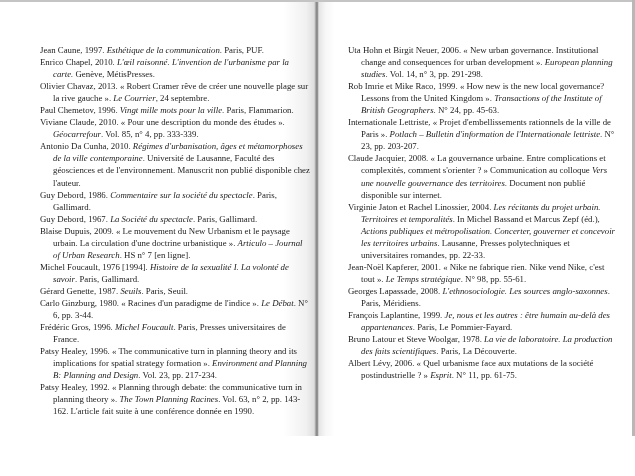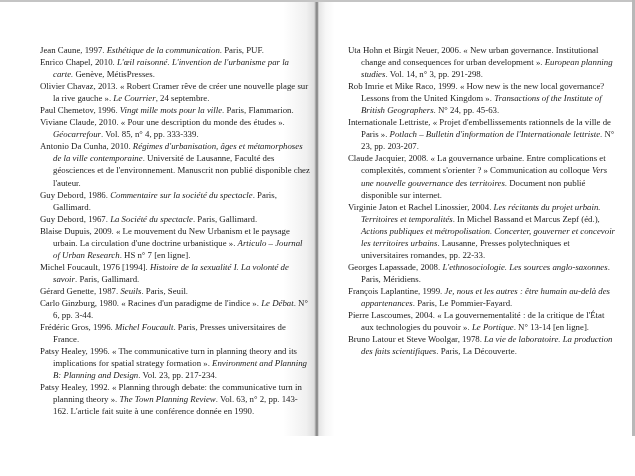--- a/index.html
+++ b/index.html
@@ -83,36 +83,37 @@
         <p class="entry"><span>Viviane Claude, 2010. « Pour une description du monde des études ». </span><em>Géocarrefour</em><span>. Vol. 85, n° 4, pp. 333-339.</span></p>
         <p class="entry"><span>Antonio Da Cunha, 2010. </span><em>Régimes d'urbanisation, âges et métamorphoses de la ville contemporaine</em><span>. Université de Lausanne, Faculté des géosciences et de l'environnement. Manuscrit non publié disponible chez l'auteur.</span></p>
         <p class="entry"><span>Guy Debord, 1986. </span><em>Commentaire sur la société du spectacle</em><span>. Paris, Gallimard.</span></p>
         <p class="entry"><span>Guy Debord, 1967. </span><em>La Société du spectacle</em><span>. Paris, Gallimard.</span></p>
         <p class="entry"><span>Blaise Dupuis, 2009. « Le mouvement du New Urbanism et le paysage urbain. La circulation d'une doctrine urbanistique ». </span><em>Articulo – Journal of Urban Research</em><span>. HS n° 7 [en ligne].</span></p>
         <p class="entry"><span>Michel Foucault, 1976 [1994]. </span><em>Histoire de la sexualité I. La volonté de savoir</em><span>. Paris, Gallimard.</span></p>
         <p class="entry"><span>Gérard Genette, 1987. </span><em>Seuils</em><span>. Paris, Seuil.</span></p>
         <p class="entry"><span>Carlo Ginzburg, 1980. « Racines d'un paradigme de l'indice ». </span><em>Le Débat</em><span>. N° 6, pp. 3-44.</span></p>
         <p class="entry"><span>Frédéric Gros, 1996. </span><em>Michel Foucault</em><span>. Paris, Presses universitaires de France.</span></p>
         <p class="entry"><span>Patsy Healey, 1996. « The communicative turn in planning theory and its implications for spatial strategy formation ». </span><em>Environment and Planning B: Planning and Design</em><span>. Vol. 23, pp. 217-234.</span></p>
-        <p class="entry"><span>Patsy Healey, 1992. « Planning through debate: the communicative turn in planning theory ». </span><em>The Town Planning Review</em><span>. Vol. 63, n° 2, pp. 143-162. L'article fait suite à une conférence donnée en 1990.</span></p>
+        <p class="entry"><span>Patsy Healey, 1992. « Planning through debate: the communicative turn in planning theory ». </span><em>The Town Planning Racines</em><span>. Vol. 63, n° 2, pp. 143-162. L'article fait suite à une conférence donnée en 1990.</span></p>
       </div>
     <div class="folio folio-left">150</div>
   </div>
 
   <div class="page page-right">
     <div class="text-col text-col-right" id="right-entries">
         <p class="entry"><span>Uta Hohn et Birgit Neuer, 2006. « New urban governance. Institutional change and consequences for urban development ». </span><em>European planning studies</em><span>. Vol. 14, n° 3, pp. 291-298.</span></p>
         <p class="entry"><span>Rob Imrie et Mike Raco, 1999. « How new is the new local governance? Lessons from the United Kingdom ». </span><em>Transactions of the Institute of British Geographers</em><span>. N° 24, pp. 45-63.</span></p>
         <p class="entry"><span>Internationale Lettriste, « Projet d'embellissements rationnels de la ville de Paris ». </span><em>Potlach – Bulletin d'information de l'Internationale lettriste</em><span>. N° 23, pp. 203-207.</span></p>
         <p class="entry"><span>Claude Jacquier, 2008. « La gouvernance urbaine. Entre complications et complexités, comment s'orienter ? » Communication au colloque </span><em>Vers une nouvelle gouvernance des territoires</em><span>. Document non publié disponible sur internet.</span></p>
         <p class="entry"><span>Virginie Jaton et Rachel Linossier, 2004. </span><em>Les récitants du projet urbain. Territoires et temporalités</em><span>. In Michel Bassand et Marcus Zepf (éd.), </span><em>Actions publiques et métropolisation. Concerter, gouverner et concevoir les territoires urbains</em><span>. Lausanne, Presses polytechniques et universitaires romandes, pp. 22-33.</span></p>
+        <p class="entry"><span>Jean-Noël Kapferer, 2001. « Nike ne fabrique rien. Nike vend Nike, c'est tout ». </span><em>Le Temps stratégique</em><span>. N° 98, pp. 55-61.</span></p>
         <p class="entry"><span>Georges Lapassade, 2008. </span><em>L'ethnosociologie. Les sources anglo-saxonnes</em><span>. Paris, Méridiens.</span></p>
         <p class="entry"><span>François Laplantine, 1999. </span><em>Je, nous et les autres : être humain au-delà des appartenances</em><span>. Paris, Le Pommier-Fayard.</span></p>
-        <p class="entry"><span>Pierre Lascoumes, 2004. « La gouvernementalité : de la critique de l'État aux technologies du pouvoir ». </span><em>Le Portique</em><span>. N° 13-14 [en ligne].</span></p>
         <p class="entry"><span>Bruno Latour et Steve Woolgar, 1978. </span><em>La vie de laboratoire. La production des faits scientifiques</em><span>. Paris, La Découverte.</span></p>
+        <p class="entry"><span>Albert Lévy, 2006. « Quel urbanisme face aux mutations de la société postindustrielle ? » </span><em>Esprit</em><span>. N° 11, pp. 61-75.</span></p>
       </div>
     <div class="folio folio-right">151</div>
   </div>
 
   <div class="gutter"></div>
   <div class="edge-top"></div>
   <div class="edge-right"></div>
   <div class="edge-bottom"></div>
 
 </div>

